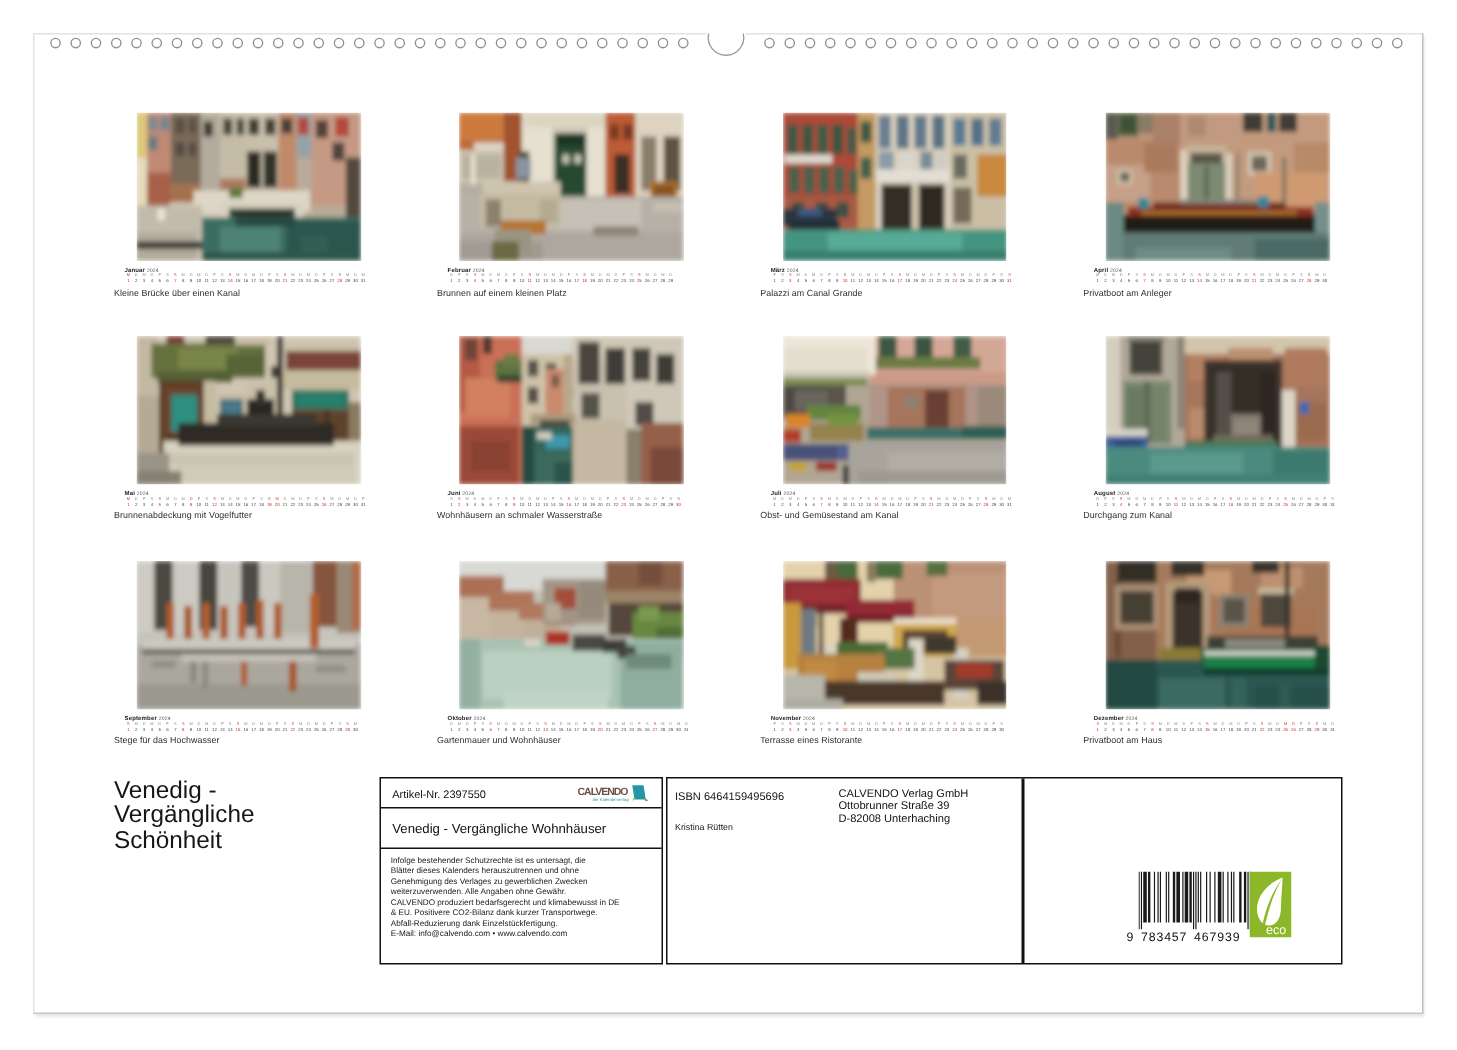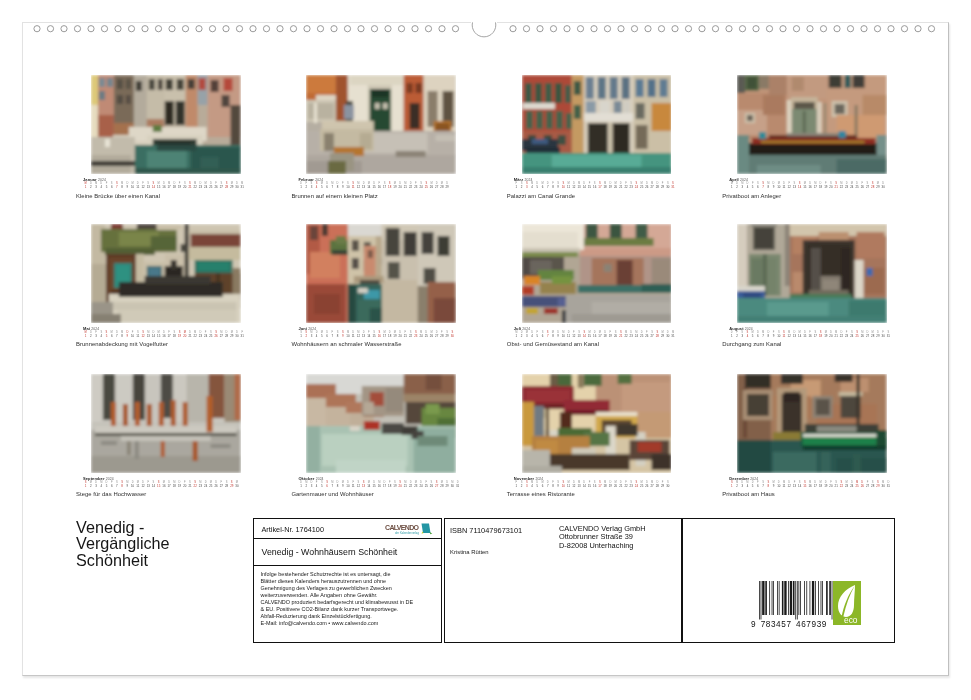--- a/index.html
+++ b/index.html
@@ -756,42 +756,42 @@
 <div class="wd" style="left:729.2px;top:481.7px"><i class="c r">S</i><i class="c">M</i><i class="c">D</i><i class="c">M</i><i class="c">D</i><i class="c">F</i><i class="c">S</i><i class="c r">S</i><i class="c">M</i><i class="c">D</i><i class="c">M</i><i class="c">D</i><i class="c">F</i><i class="c">S</i><i class="c r">S</i><i class="c">M</i><i class="c">D</i><i class="c">M</i><i class="c">D</i><i class="c">F</i><i class="c">S</i><i class="c r">S</i><i class="c">M</i><i class="c">D</i><i class="c r">M</i><i class="c r">D</i><i class="c">F</i><i class="c">S</i><i class="c r">S</i><i class="c">M</i><i class="c">D</i></div>
 
 <div class="dn" style="left:729.2px;top:485.0px"><i class="c r">1</i><i class="c">2</i><i class="c">3</i><i class="c">4</i><i class="c">5</i><i class="c">6</i><i class="c">7</i><i class="c r">8</i><i class="c">9</i><i class="c">10</i><i class="c">11</i><i class="c">12</i><i class="c">13</i><i class="c">14</i><i class="c r">15</i><i class="c">16</i><i class="c">17</i><i class="c">18</i><i class="c">19</i><i class="c">20</i><i class="c">21</i><i class="c r">22</i><i class="c">23</i><i class="c">24</i><i class="c r">25</i><i class="c r">26</i><i class="c">27</i><i class="c">28</i><i class="c r">29</i><i class="c">30</i><i class="c">31</i></div>
 
 <div class="cap" style="left:722.2px;top:491.3px">Privatboot am Haus</div>
 
 <div class="title">Venedig -<br>Vergängliche<br>Schönheit</div>
 
 <div class="boxA">
 
-<div class="artnr">Artikel-Nr. 1764100</div>
+<div class="artnr">Artikel-Nr. 2397550</div>
 
 <div class="clogo"><svg width="50" height="15" viewBox="0 0 50 15">
         <text x="1" y="9" font-family="Liberation Sans, sans-serif" font-size="7" font-weight="bold" fill="#6d4f43" textLength="34">CALVENDO</text>
         <text x="11" y="13" font-family="Liberation Sans, sans-serif" font-size="2.8" fill="#2b9aa6" textLength="24">der Kalenderverlag</text>
         <path d="M37.5 2.5 L45 2.5 L46.5 12 L39 12 Z" fill="#2496a4"></path>
         <path d="M38.2 10.5 L39.6 12 L37.6 12.8 Z" fill="#c8d42a"></path>
         <path d="M45.6 11 L48.3 12.6 L46.3 13.2 L45.9 12 Z" fill="#4ba23c"></path>
       </svg></div>
 
 <div class="rowdiv" style="top:19.3px"></div>
 
-<div class="btitle">Venedig - Wohnhäusern Schönheit</div>
+<div class="btitle">Venedig - Vergängliche Wohnhäuser</div>
 
 <div class="rowdiv" style="top:46.3px"></div>
 
 <div class="legal">Infolge bestehender Schutzrechte ist es untersagt, die<br>Blätter dieses Kalenders herauszutrennen und ohne<br>Genehmigung des Verlages zu gewerblichen Zwecken<br>weiterzuverwenden. Alle Angaben ohne Gewähr.<br>CALVENDO produziert bedarfsgerecht und klimabewusst in DE<br>&amp; EU. Positivere CO2-Bilanz dank kurzer Transportwege.<br>Abfall-Reduzierung dank Einzelstückfertigung.<br>E-Mail: info@calvendo.com • www.calvendo.com</div>
 </div>
 
 <div class="boxB">
 
-<div class="isbn">ISBN 7110479673101</div>
+<div class="isbn">ISBN 6464159495696</div>
 
 <div class="kristina">Kristina Rütten</div>
 
 <div class="addr">CALVENDO Verlag GmbH<br>Ottobrunner Straße 39<br>D-82008 Unterhaching</div>
 
 <div class="coldiv"></div>
 
 <div class="barcode"><svg width="76" height="39" viewBox="0 0 76 39">
         <rect x="0.00" y="0" width="0.79" height="38.5" fill="#1a1a1a"></rect>
         <rect x="1.58" y="0" width="0.79" height="38.5" fill="#1a1a1a"></rect>

